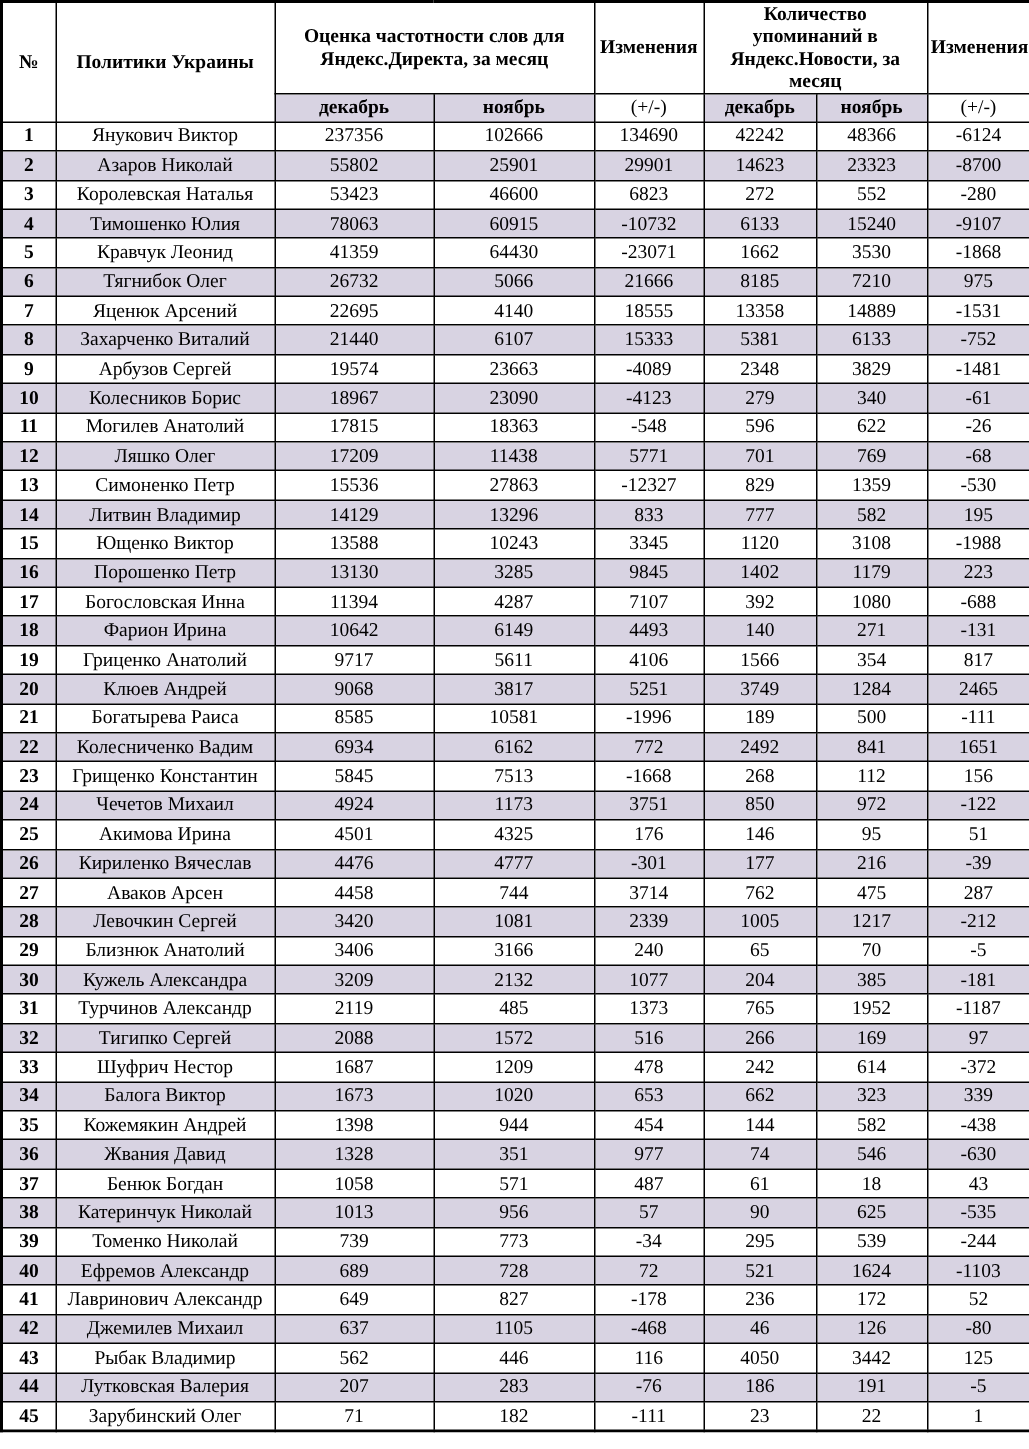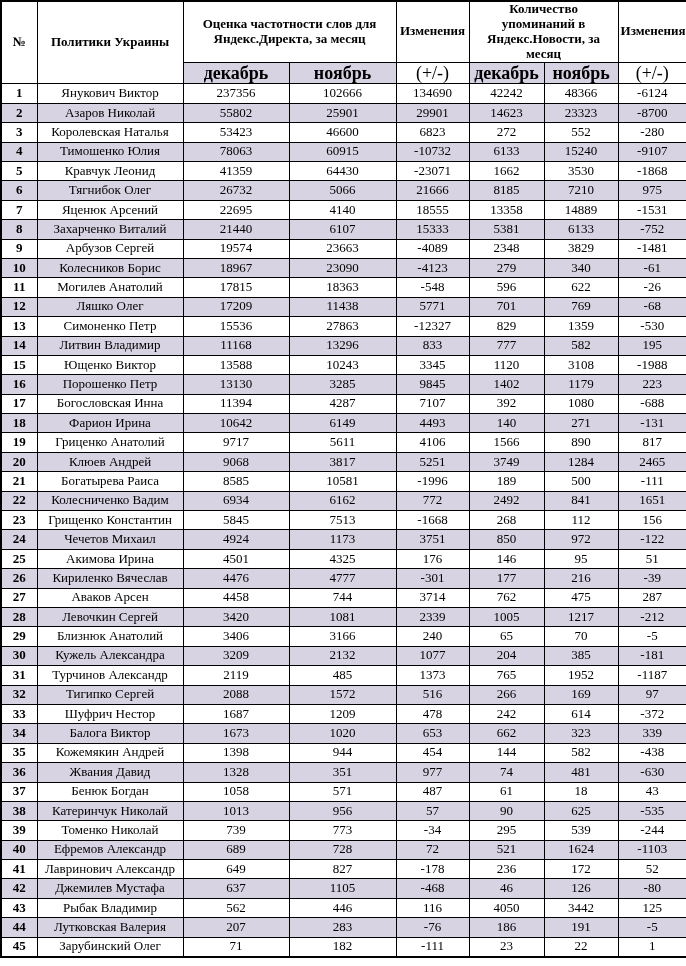--- a/index.html
+++ b/index.html
@@ -38,21 +38,21 @@
     font-weight: bold;
     white-space: normal;
     margin-top: 26px;
   }
   thead tr.group-row th {
     height: 44px;
     font-size: 13px;
   }
   thead tr.sub-row th {
     height: 18px;
-    font-size: 18px;
+    font-size: 13px;
   }
   thead th.shaded {
     background: var(--band);
   }
   thead th.plusminus {
     font-weight: normal;
     background: var(--bg);
   }
   tbody td {
     height: 18.4px;
@@ -224,21 +224,21 @@
         <td>15536</td>
         <td>27863</td>
         <td>-12327</td>
         <td>829</td>
         <td>1359</td>
         <td>-530</td>
       </tr>
       <tr class="band">
         <td class="num-cell">14</td>
         <td>Литвин Владимир</td>
-        <td>11168</td>
+        <td>14129</td>
         <td>13296</td>
         <td>833</td>
         <td>777</td>
         <td>582</td>
         <td>195</td>
       </tr>
       <tr>
         <td class="num-cell">15</td>
         <td>Ющенко Виктор</td>
         <td>13588</td>
@@ -278,21 +278,21 @@
         <td>271</td>
         <td>-131</td>
       </tr>
       <tr>
         <td class="num-cell">19</td>
         <td>Гриценко Анатолий</td>
         <td>9717</td>
         <td>5611</td>
         <td>4106</td>
         <td>1566</td>
-        <td>890</td>
+        <td>354</td>
         <td>817</td>
       </tr>
       <tr class="band">
         <td class="num-cell">20</td>
         <td>Клюев Андрей</td>
         <td>9068</td>
         <td>3817</td>
         <td>5251</td>
         <td>3749</td>
         <td>1284</td>
@@ -448,21 +448,21 @@
         <td>582</td>
         <td>-438</td>
       </tr>
       <tr class="band">
         <td class="num-cell">36</td>
         <td>Жвания Давид</td>
         <td>1328</td>
         <td>351</td>
         <td>977</td>
         <td>74</td>
-        <td>481</td>
+        <td>546</td>
         <td>-630</td>
       </tr>
       <tr>
         <td class="num-cell">37</td>
         <td>Бенюк Богдан</td>
         <td>1058</td>
         <td>571</td>
         <td>487</td>
         <td>61</td>
         <td>18</td>
@@ -503,21 +503,21 @@
         <td>Лавринович Александр</td>
         <td>649</td>
         <td>827</td>
         <td>-178</td>
         <td>236</td>
         <td>172</td>
         <td>52</td>
       </tr>
       <tr class="band">
         <td class="num-cell">42</td>
-        <td>Джемилев Мустафа</td>
+        <td>Джемилев Михаил</td>
         <td>637</td>
         <td>1105</td>
         <td>-468</td>
         <td>46</td>
         <td>126</td>
         <td>-80</td>
       </tr>
       <tr>
         <td class="num-cell">43</td>
         <td>Рыбак Владимир</td>

